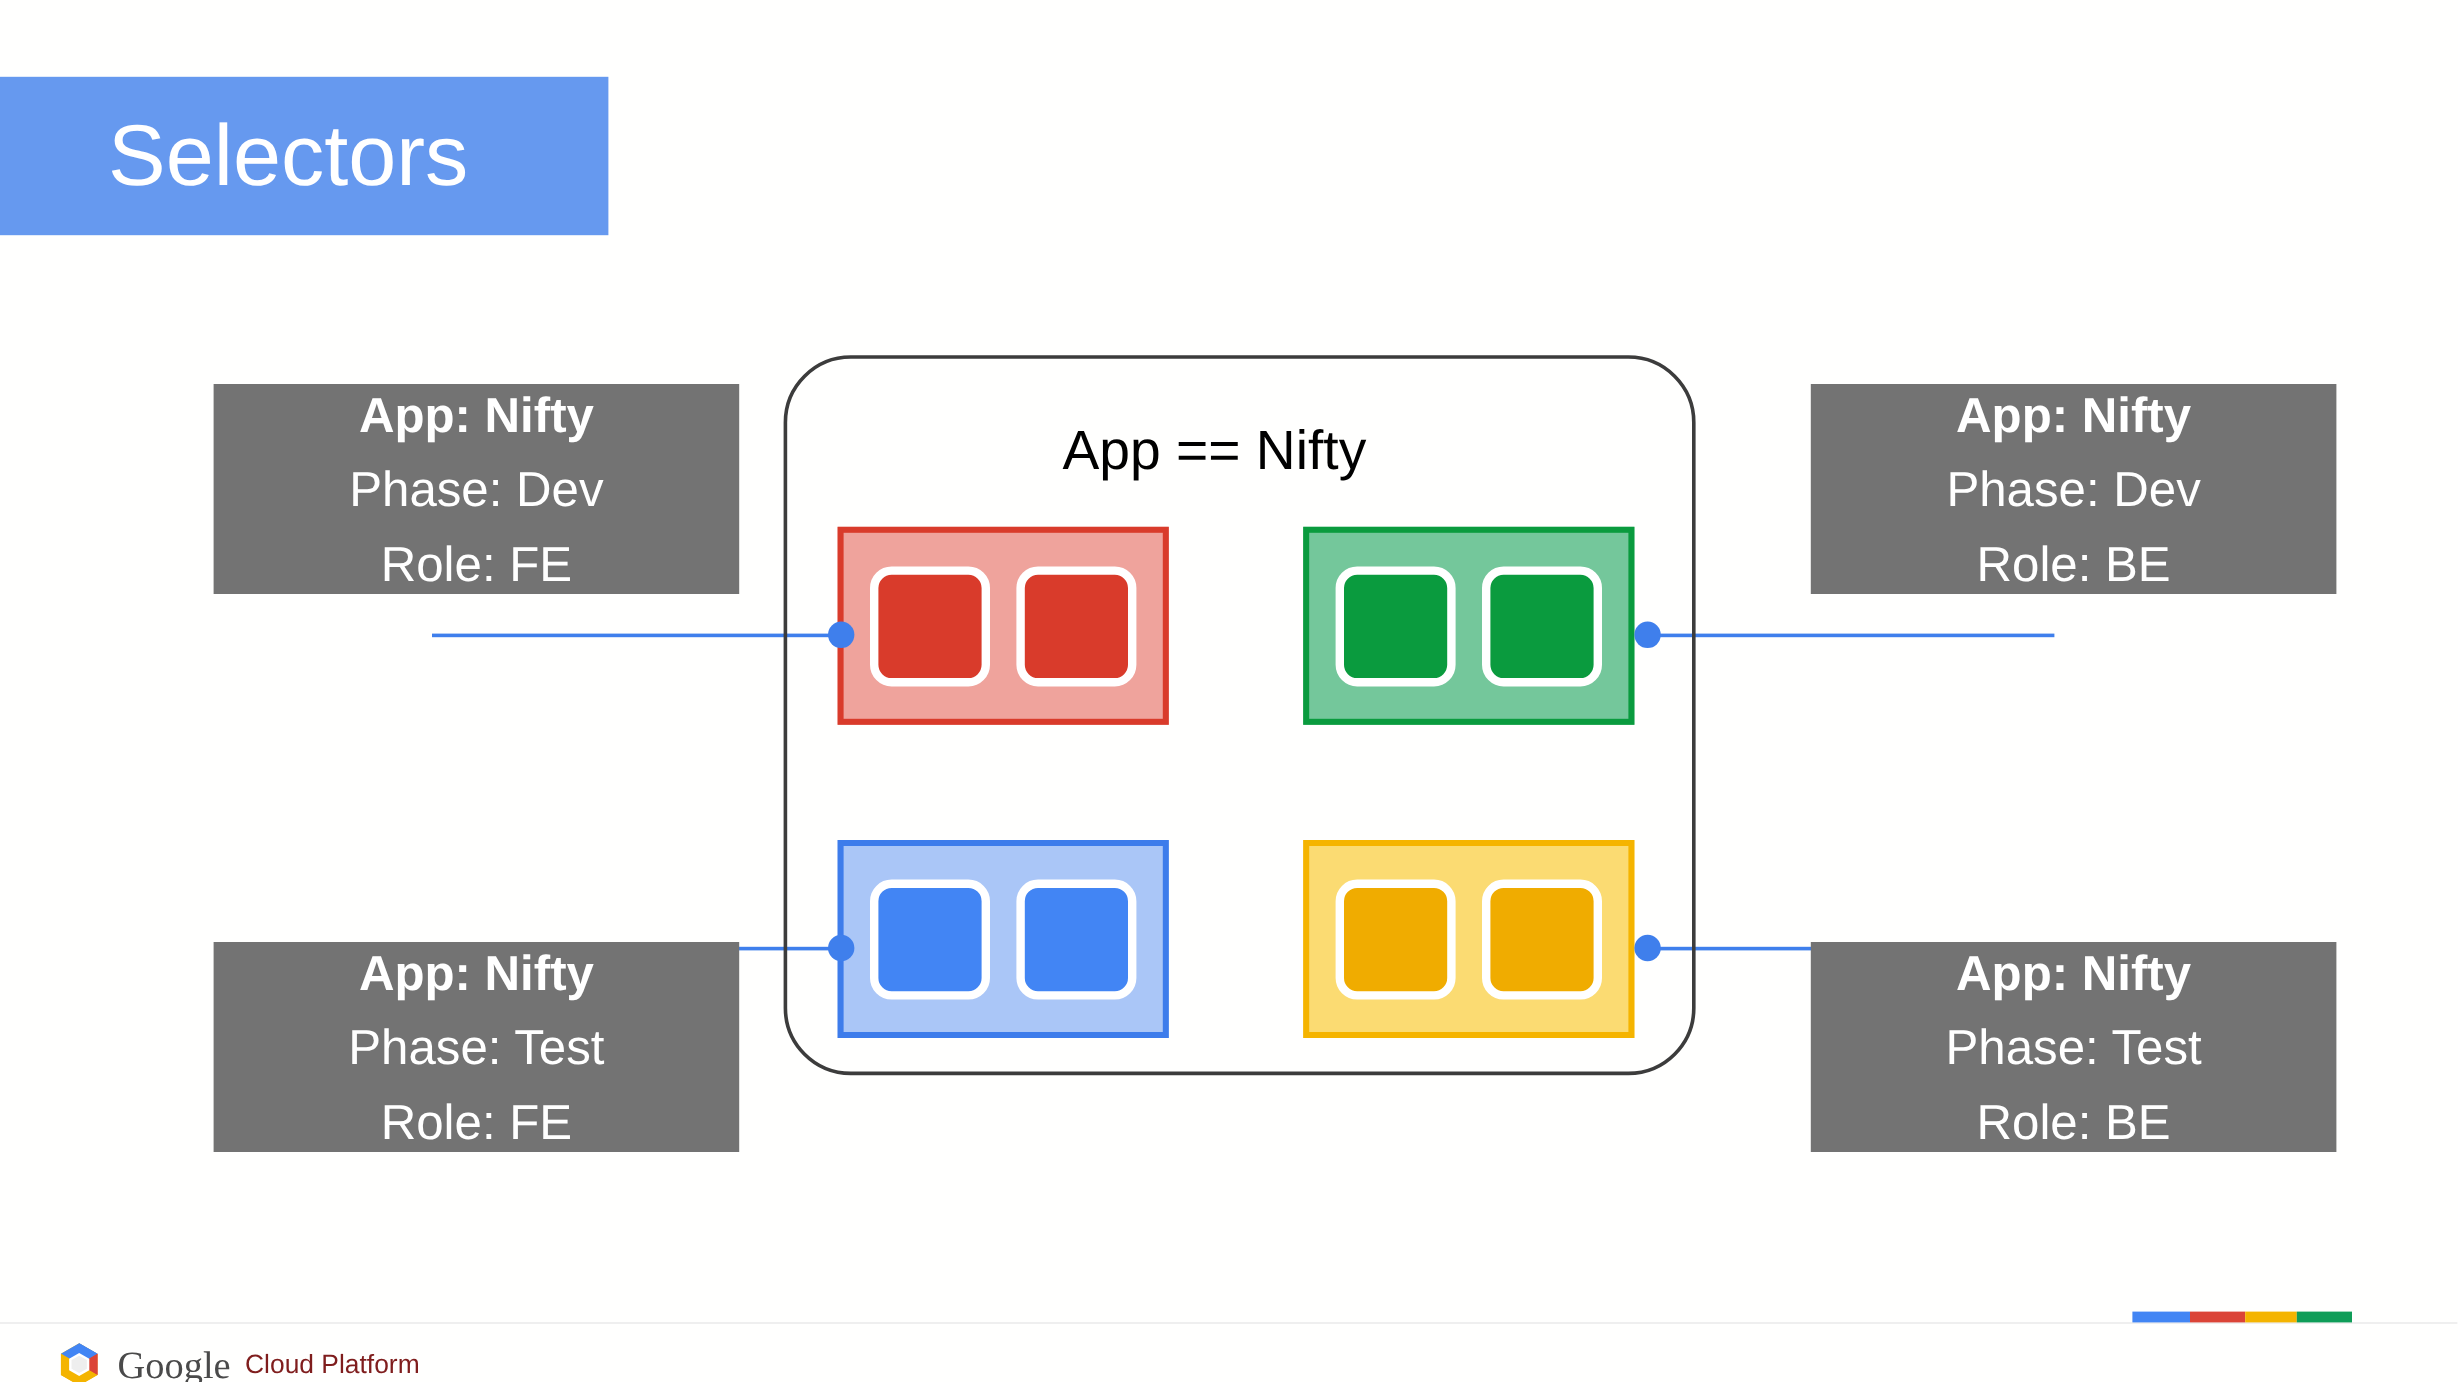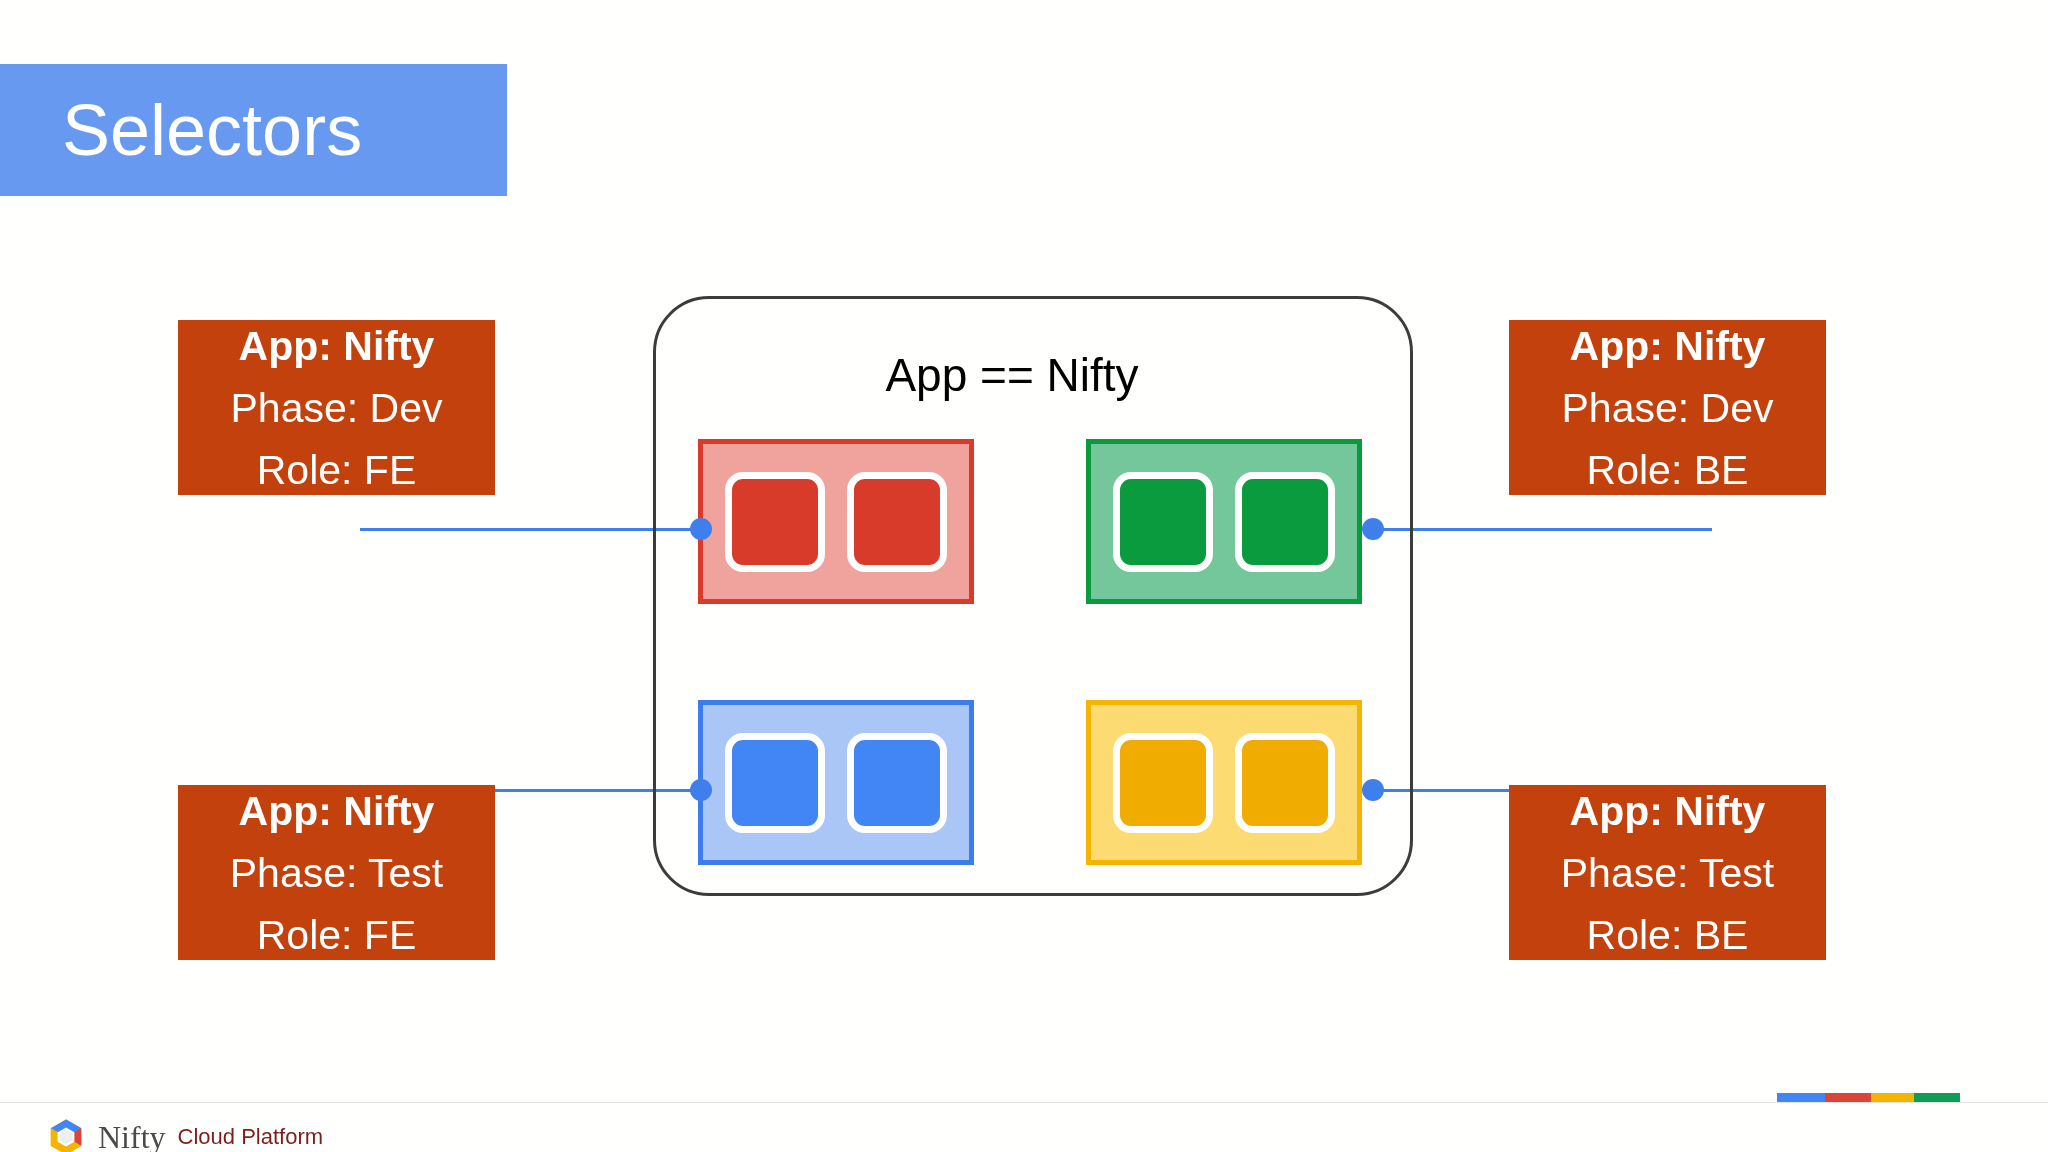--- a/index.html
+++ b/index.html
@@ -20,21 +20,21 @@
   #title-box {
     position: absolute;
     left: 0px;
     top: 64px;
     width: 507px;
     height: 132px;
     background: #6699ef;
     display: flex;
     align-items: center;
     box-sizing: border-box;
-    padding-left: 62px;
+    padding-left: 90px;
   }
   #title-text {
     color: #ffffff;
     font-size: 72px;
     font-weight: 400;
     line-height: 1;
     letter-spacing: 0px;
     white-space: nowrap;
   }
 
@@ -87,23 +87,23 @@
   #group-green  { left: 1086px; top: 439px; background:#74c79b; border-color:#0a9b3e; }
   #group-green  .pod { background:#0a9b3e; }
   #group-blue   { left: 698px; top: 700px; background:#aac6f7; border-color:#3d7ceb; }
   #group-blue   .pod { background:#4285f4; }
   #group-yellow { left: 1086px; top: 700px; background:#fbdb72; border-color:#f5b400; }
   #group-yellow .pod { background:#f0ac00; }
 
   
   .label-box {
     position: absolute;
-    width: 317px;
+    width: 438px;
     height: 175px;
-    background: #c2410c;
+    background: #737373;
     display: flex;
     flex-direction: column;
     align-items: center;
     justify-content: center;
     color: #ffffff;
     box-sizing: border-box;
   }
   .label-line {
     font-size: 41px;
     line-height: 62px;
@@ -252,21 +252,21 @@
     <path d="M50,6 L88,28 L50,50 Z" fill="#4285f4"></path>
     <path d="M88,28 L88,72 L50,50 Z" fill="#db4437"></path>
     <path d="M12,28 L50,6 L50,50 Z" fill="#db4437" opacity="0"></path>
     <polygon points="50,6 88,28 50,50 12,28" fill="#4285f4"></polygon>
     <polygon points="88,28 88,72 50,50" fill="#db4437"></polygon>
     <polygon points="12,28 50,50 12,72" fill="#f4b400"></polygon>
     <polygon points="12,72 50,50 88,72 50,94" fill="#f4b400"></polygon>
     <polygon points="50,26 71,38 71,62 50,74 29,62 29,38" fill="#ffffff"></polygon>
     <polygon points="50,32 66,41 66,59 50,68 34,59 34,41" fill="#eeeeee"></polygon>
   </svg>
-  <span id="gcp-wordmark">Nifty</span>
+  <span id="gcp-wordmark">Google</span>
   <span id="gcp-suffix">Cloud Platform</span>
 </div>
 
 <div id="brand-bars">
   <div class="brand-bar bb0" style="background: rgb(66, 133, 244);"></div>
   <div class="brand-bar bb1" style="background: rgb(219, 68, 55);"></div>
   <div class="brand-bar bb2" style="background: rgb(244, 180, 0);"></div>
   <div class="brand-bar bb3" style="background: rgb(15, 157, 88);"></div>
 </div>
 

